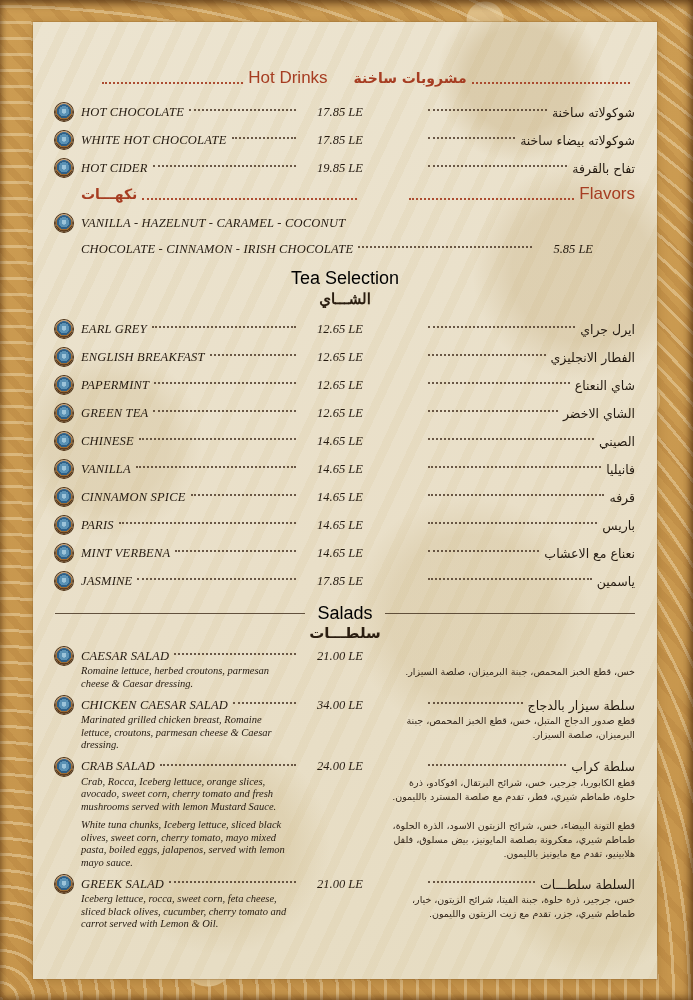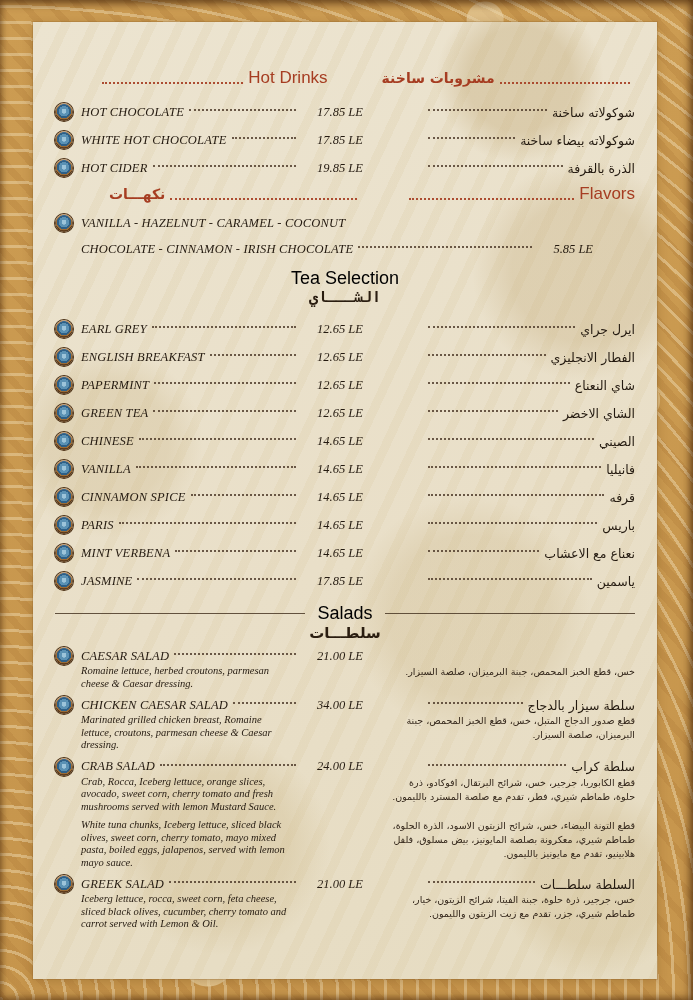--- a/index.html
+++ b/index.html
@@ -33,29 +33,29 @@
       linear-gradient(160deg,#ece4d0 0%,#e9dfc8 55%,#e6dcc2 100%);
     box-shadow:0 0 0 1px rgba(140,95,40,.25), 0 2px 10px rgba(90,50,10,.25);
     padding:46px 22px 0 22px;box-sizing:border-box;
   }
   .content{position:relative;z-index:2;}
 
   
   .hdr-dotted{display:flex;align-items:flex-end;color:#a63d22;margin-bottom:10px;}
   .hdr-dotted .half{display:flex;align-items:flex-end;min-width:0;}
   .hdr-dotted .half.left{flex:0 0 47%;padding-left:42px;box-sizing:border-box;}
-  .hdr-dotted .half.right{flex:1 1 auto;margin-left:54px;}
+  .hdr-dotted .half.right{flex:1 1 auto;margin-left:26px;}
   .hdr-en{font-family:"Liberation Sans",sans-serif;font-size:17px;line-height:20px;white-space:nowrap;}
   .hdr-ar{font-family:"DejaVu Sans",sans-serif;font-size:14px;line-height:20px;font-weight:bold;white-space:nowrap;}
   .leader{flex:1 1 auto;border-bottom:2px dotted #4a3626;margin:0 5px 4px 5px;min-width:10px;opacity:.8;}
   .leader.red{border-color:#a63d22;opacity:.9;}
 
   .hdr-centered{text-align:center;margin:6px 0 6px 0;}
   .hdr-centered .hdr-en{font-size:18px;display:block;}
-  .hdr-centered .sub-ar{font-family:Liberation Mono, monospace;font-weight:bold;font-size:15px;color:#2a1d10;display:block;line-height:21px;}
+  .hdr-centered .sub-ar{font-family:Liberation Sans, sans-serif;font-weight:bold;font-size:15px;color:#2a1d10;display:block;line-height:21px;}
 
   .hdr-ruled{margin:8px 0 4px 0;}
   .hdr-ruled .rule-row{display:flex;align-items:center;}
   .hdr-ruled .rule{flex:1;height:1px;background:#4a3826;opacity:.85;}
   .hdr-ruled .hdr-en{font-size:18px;margin:0 12px;}
   .hdr-ruled .sub-ar{font-family:"DejaVu Sans",sans-serif;font-weight:bold;font-size:15px;color:#2a1d10;text-align:center;display:block;line-height:20px;}
 
   
   .row{display:flex;align-items:center;height:28px;}
   .col-en{display:flex;align-items:center;width:246px;min-width:0;}
@@ -126,21 +126,21 @@
           </div>
           <div class="row">
             <div class="col-en">
               <span class="badge"></span>
               <span class="name-en">HOT CIDER</span>
               <span class="leader"></span>
             </div>
             <span class="price">19.85 LE</span>
             <div class="col-ar">
               <span class="leader"></span>
-              <span class="name-ar">الذرة بالقرفة</span>
+              <span class="name-ar">تفاح بالقرفة</span>
             </div>
           </div>
         </div>
     </div>
 
     <div style="margin-top:2px;">
       <div class="hdr-dotted" style="margin-bottom:6px;">
         <div class="half right">
           <span class="hdr-ar">نكهـــات</span>
           <span class="leader red"></span>

